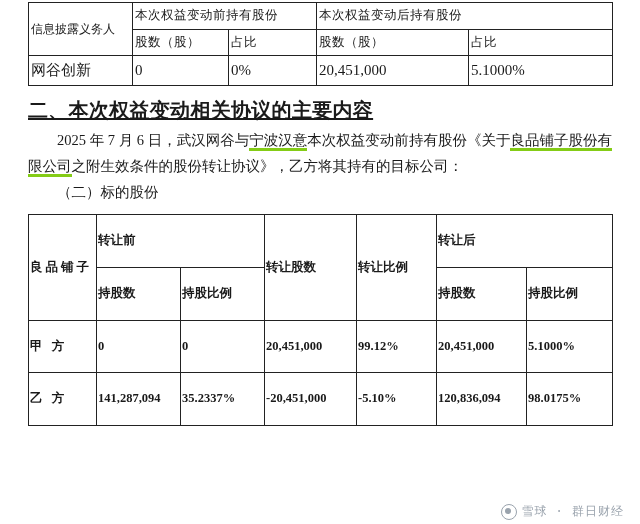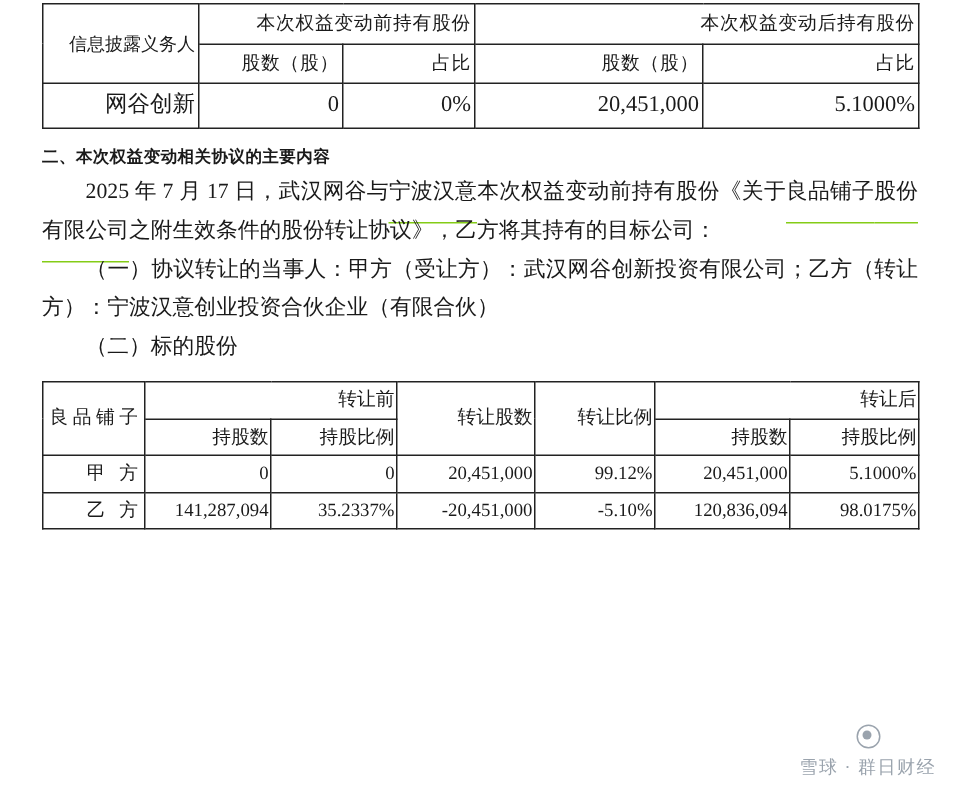--- a/index.html
+++ b/index.html
@@ -24,21 +24,21 @@
   }
   
   table {
     border-collapse: collapse;
     width: 584px;
     table-layout: fixed;
     font-size: 12.5px;
   }
   table td, table th {
     border: 1px solid #222;
-    text-align: right;
+    text-align: left;
     vertical-align: middle;
     padding: 5px 2px;
     font-weight: normal;
     line-height: 1.25;
   }
   .t1 {
     margin-top: 2px;
   }
   .t1 .hdr {
     font-size: 12.5px;
@@ -47,62 +47,63 @@
   .t1 .cell {
     font-size: 15px;
   }
   .t1-firstcol {
     font-size: 12px;
     line-height: 1.35;
   }
   
   .section-title {
     font-weight: bold;
-    font-size: 11px;
+    font-size: 20px;
     margin: 11px 0 4px 0;
     letter-spacing: 0.3px;
+    text-decoration: underline;
   }
   p.body {
     font-size: 14.5px;
     line-height: 1.78;
     margin: 0;
     text-align: justify;
     text-justify: inter-ideograph;
     text-indent: 2em;
   }
   .u-link {
-    border-bottom: 1px solid #84cc16;
-    padding-bottom: 12px;
+    border-bottom: 3px solid #84cc16;
+    padding-bottom: 0px;
   }
   .t2 {
     margin-top: 9px;
   }
   .t2 td {
     font-size: 12.5px;
-    padding: 4px 1px;
+    padding: 18px 1px;
+    font-weight: bold;
   }
   .t2 .head {
     font-size: 12.5px;
   }
   .t2 .subj {
     letter-spacing: 3px;
   }
   
   .watermark {
     position: absolute;
     right: 16px;
     bottom: 6px;
-    font-family: Liberation Serif, serif;
+    font-family: Liberation Mono, monospace;
     font-size: 12px;
     color: #9aa3ad;
     display: flex;
     align-items: center;
     gap: 4px;
     letter-spacing: 1px;
-    flex-direction: column;
   }
   .wm-logo {
     display: inline-block;
     width: 14px;
     height: 14px;
     border-radius: 50%;
     border: 1.5px solid #9aa3ad;
     position: relative;
   }
   .wm-logo:after {
@@ -146,23 +147,22 @@
         <td class="cell">0</td>
         <td class="cell">0%</td>
         <td class="cell">20,451,000</td>
         <td class="cell">5.1000%</td>
       </tr>
     </tbody>
   </table>
 
   <div class="section-title">二、本次权益变动相关协议的主要内容</div>
 
-  <p class="body"><span>2025 年 7 月 17 日，武汉网谷与</span><span class="u-link">宁波汉意</span><span>本次权益变动前持有股份《关于</span><span class="u-link">良品铺子</span><span class="u-link">股份有限公司</span><span>之附生效条件的股份转让协议》，乙方将其持有的目标公司：</span></p>
-
-  <p class="body">（一）协议转让的当事人：甲方（受让方）：武汉网谷创新投资有限公司；乙方（转让方）：宁波汉意创业投资合伙企业（有限合伙）</p>
+  <p class="body"><span>2025 年 7 月 6 日，武汉网谷与</span><span class="u-link">宁波汉意</span><span>本次权益变动前持有股份《关于</span><span class="u-link">良品铺子</span><span class="u-link">股份有限公司</span><span>之附生效条件的股份转让协议》，乙方将其持有的目标公司：</span></p>
+
 
   <p class="body">（二）标的股份</p>
 
 
 
   <table class="t2">
     <colgroup>
       <col style="width:68px">
       <col style="width:84px">
       <col style="width:84px">

